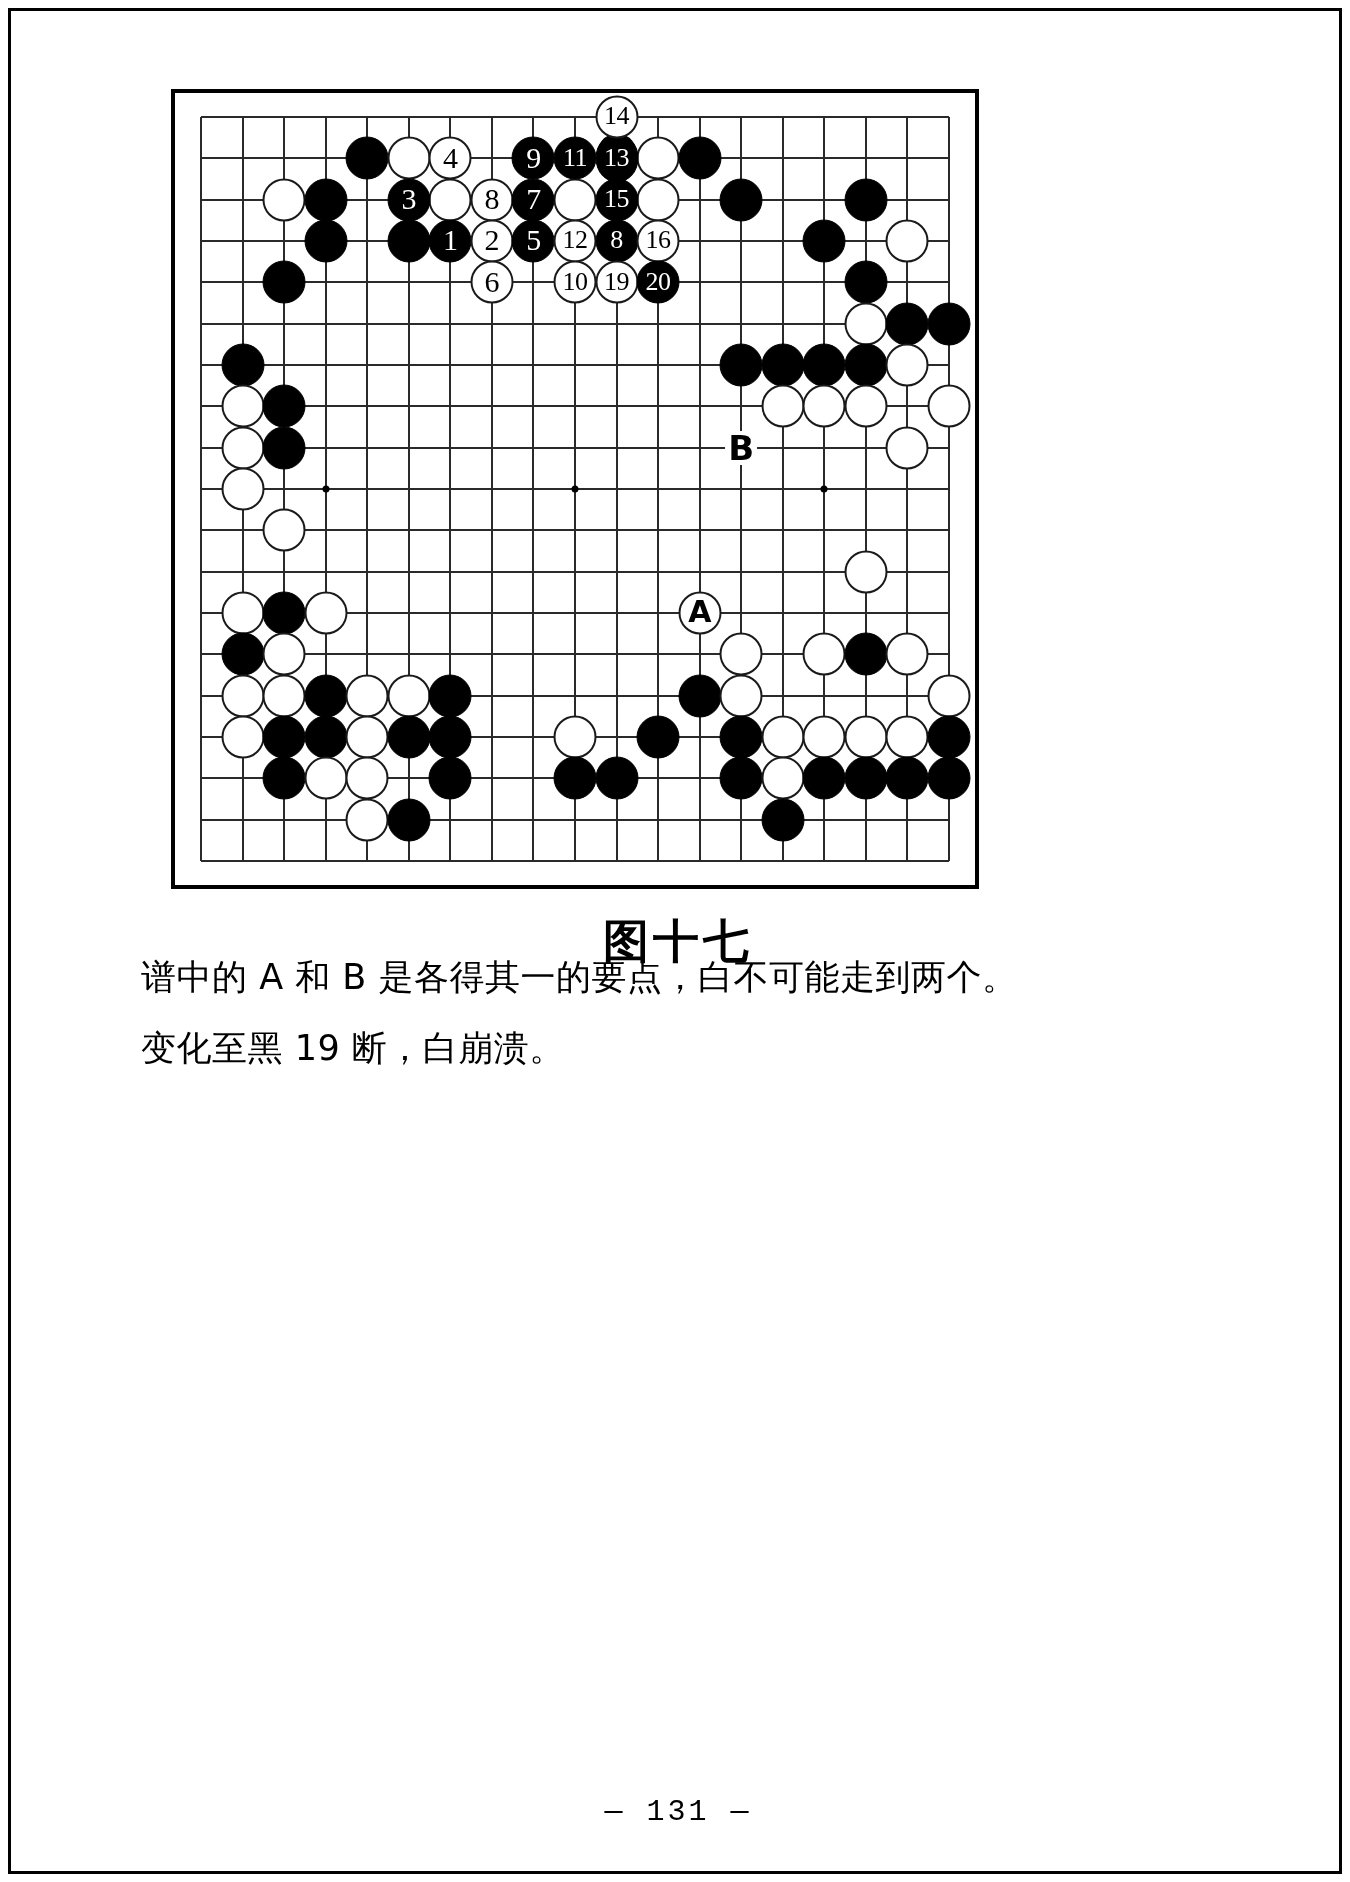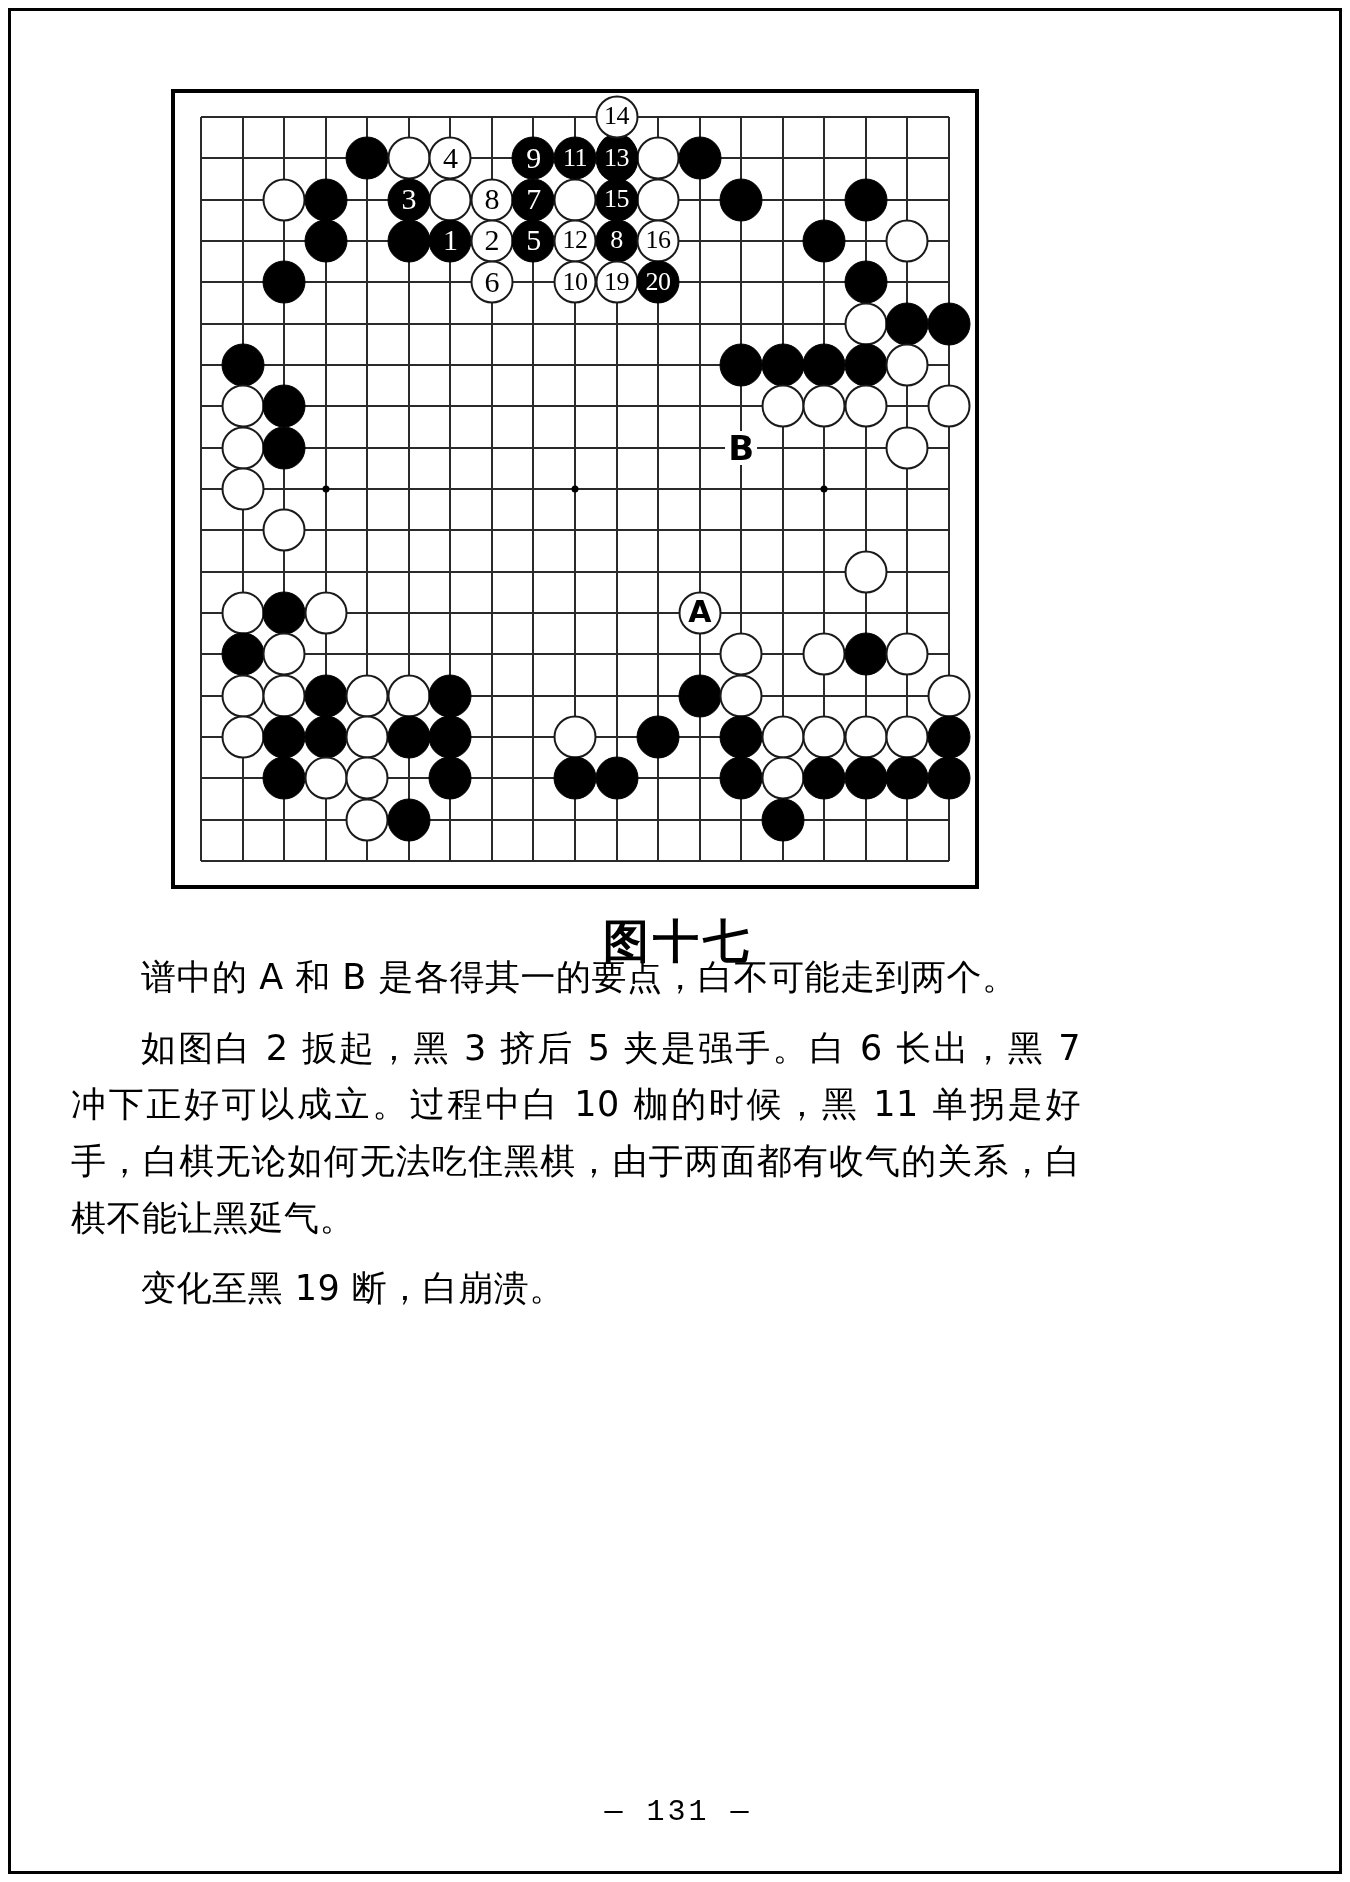--- a/index.html
+++ b/index.html
@@ -361,19 +361,18 @@
           </div>
           <div class="mark-letter" style="left: 570.222px; top: 358.667px; z-index: 25;">B</div>
         </div>
     </div>
   </div>
 
   <div id="caption">图十七</div>
 
   <div id="body-text">
     <p>谱中的 A 和 B 是各得其一的要点，白不可能走到两个。</p>
-    <p>如图白 2 扳起，黑 3 挤后 5 夹是强手。白 6 长出，黑 7 冲下正好可以成立。过程中白 10 枷的时候，黑 11 单拐是好手，白棋无论如何无法吃住黑棋，由于两面都有收气的关系，白棋不能让黑延气。</p>
     <p>变化至黑 19 断，白崩溃。</p>
   </div>
 
   <div id="page-number">— 131 —</div>
 
 </div>
 
 </body></html>

